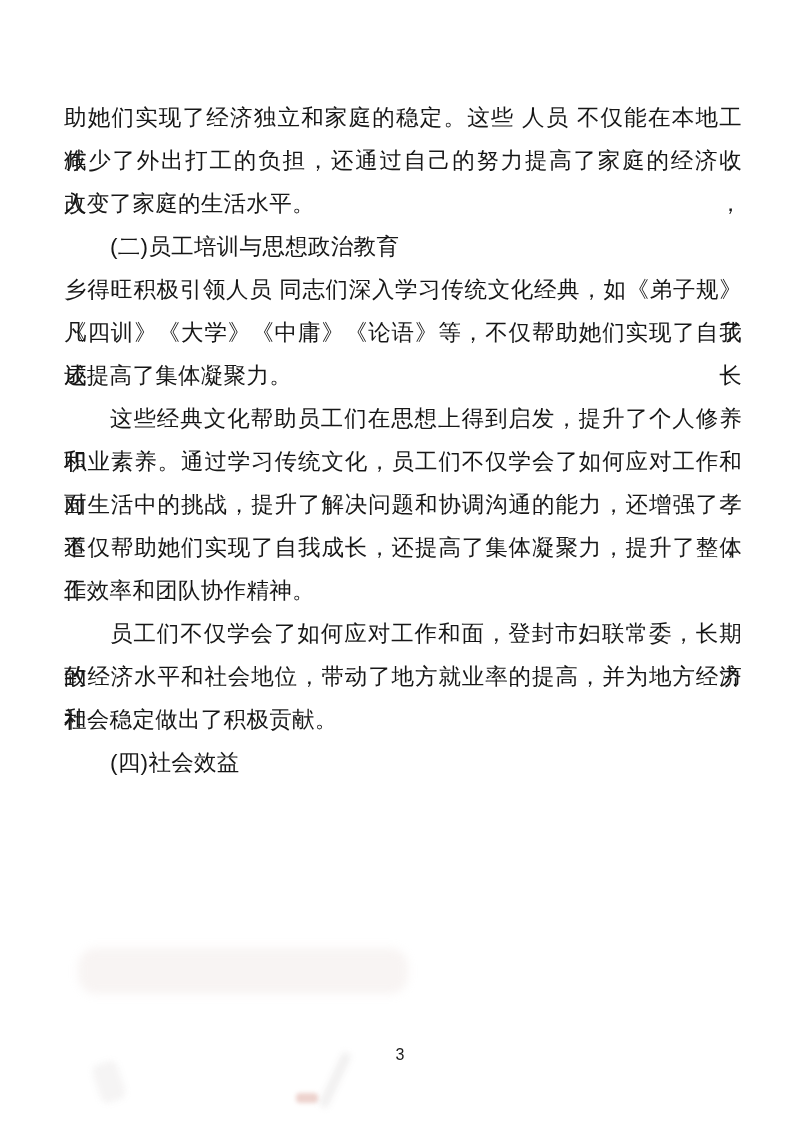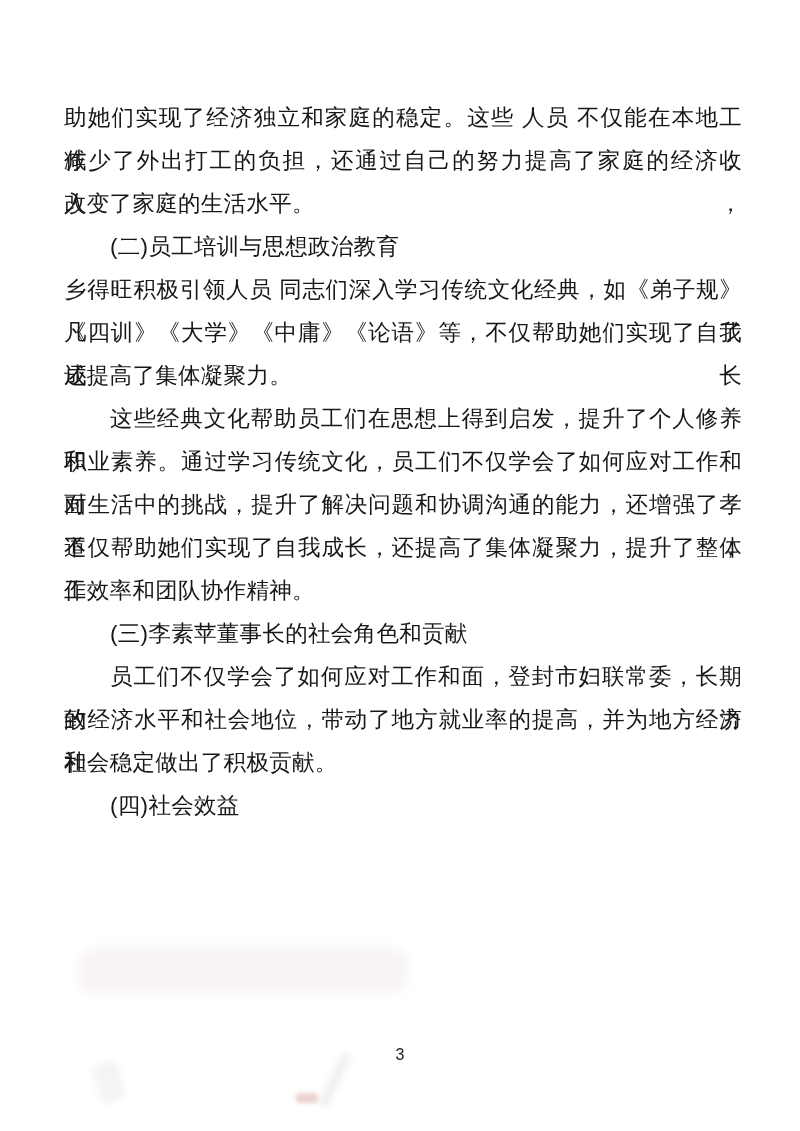--- a/index.html
+++ b/index.html
@@ -92,21 +92,20 @@
       <div class="line">改变了家庭的生活水平。</div>
       <div class="line indent">(二)员工培训与思想政治教育</div>
       <div class="line justify">乡得旺积极引领人员 同志们深入学习传统文化经典，如《弟子规》《了</div>
       <div class="line justify">凡四训》《大学》《中庸》《论语》等，不仅帮助她们实现了自我成长</div>
       <div class="line">还提高了集体凝聚力。</div>
       <div class="line indent justify">这些经典文化帮助员工们在思想上得到启发，提升了个人修养和</div>
       <div class="line justify">职业素养。通过学习传统文化，员工们不仅学会了如何应对工作和面</div>
       <div class="line justify">对生活中的挑战，提升了解决问题和协调沟通的能力，还增强了孝道，</div>
       <div class="line justify">不仅帮助她们实现了自我成长，还提高了集体凝聚力，提升了整体工</div>
       <div class="line">作效率和团队协作精神。</div>
-      <div class="line indent">(三)李素苹董事长的社会角色和贡献</div>
       <div class="line indent justify">员工们不仅学会了如何应对工作和面，登封市妇联常委，长期致力</div>
       <div class="line justify">的经济水平和社会地位，带动了地方就业率的提高，并为地方经济和</div>
       <div class="line">社会稳定做出了积极贡献。</div>
       <div class="line indent">(四)社会效益</div>
     </div>
 
   <div class="footer">
     <span>3</span>
   </div>
 </div>

